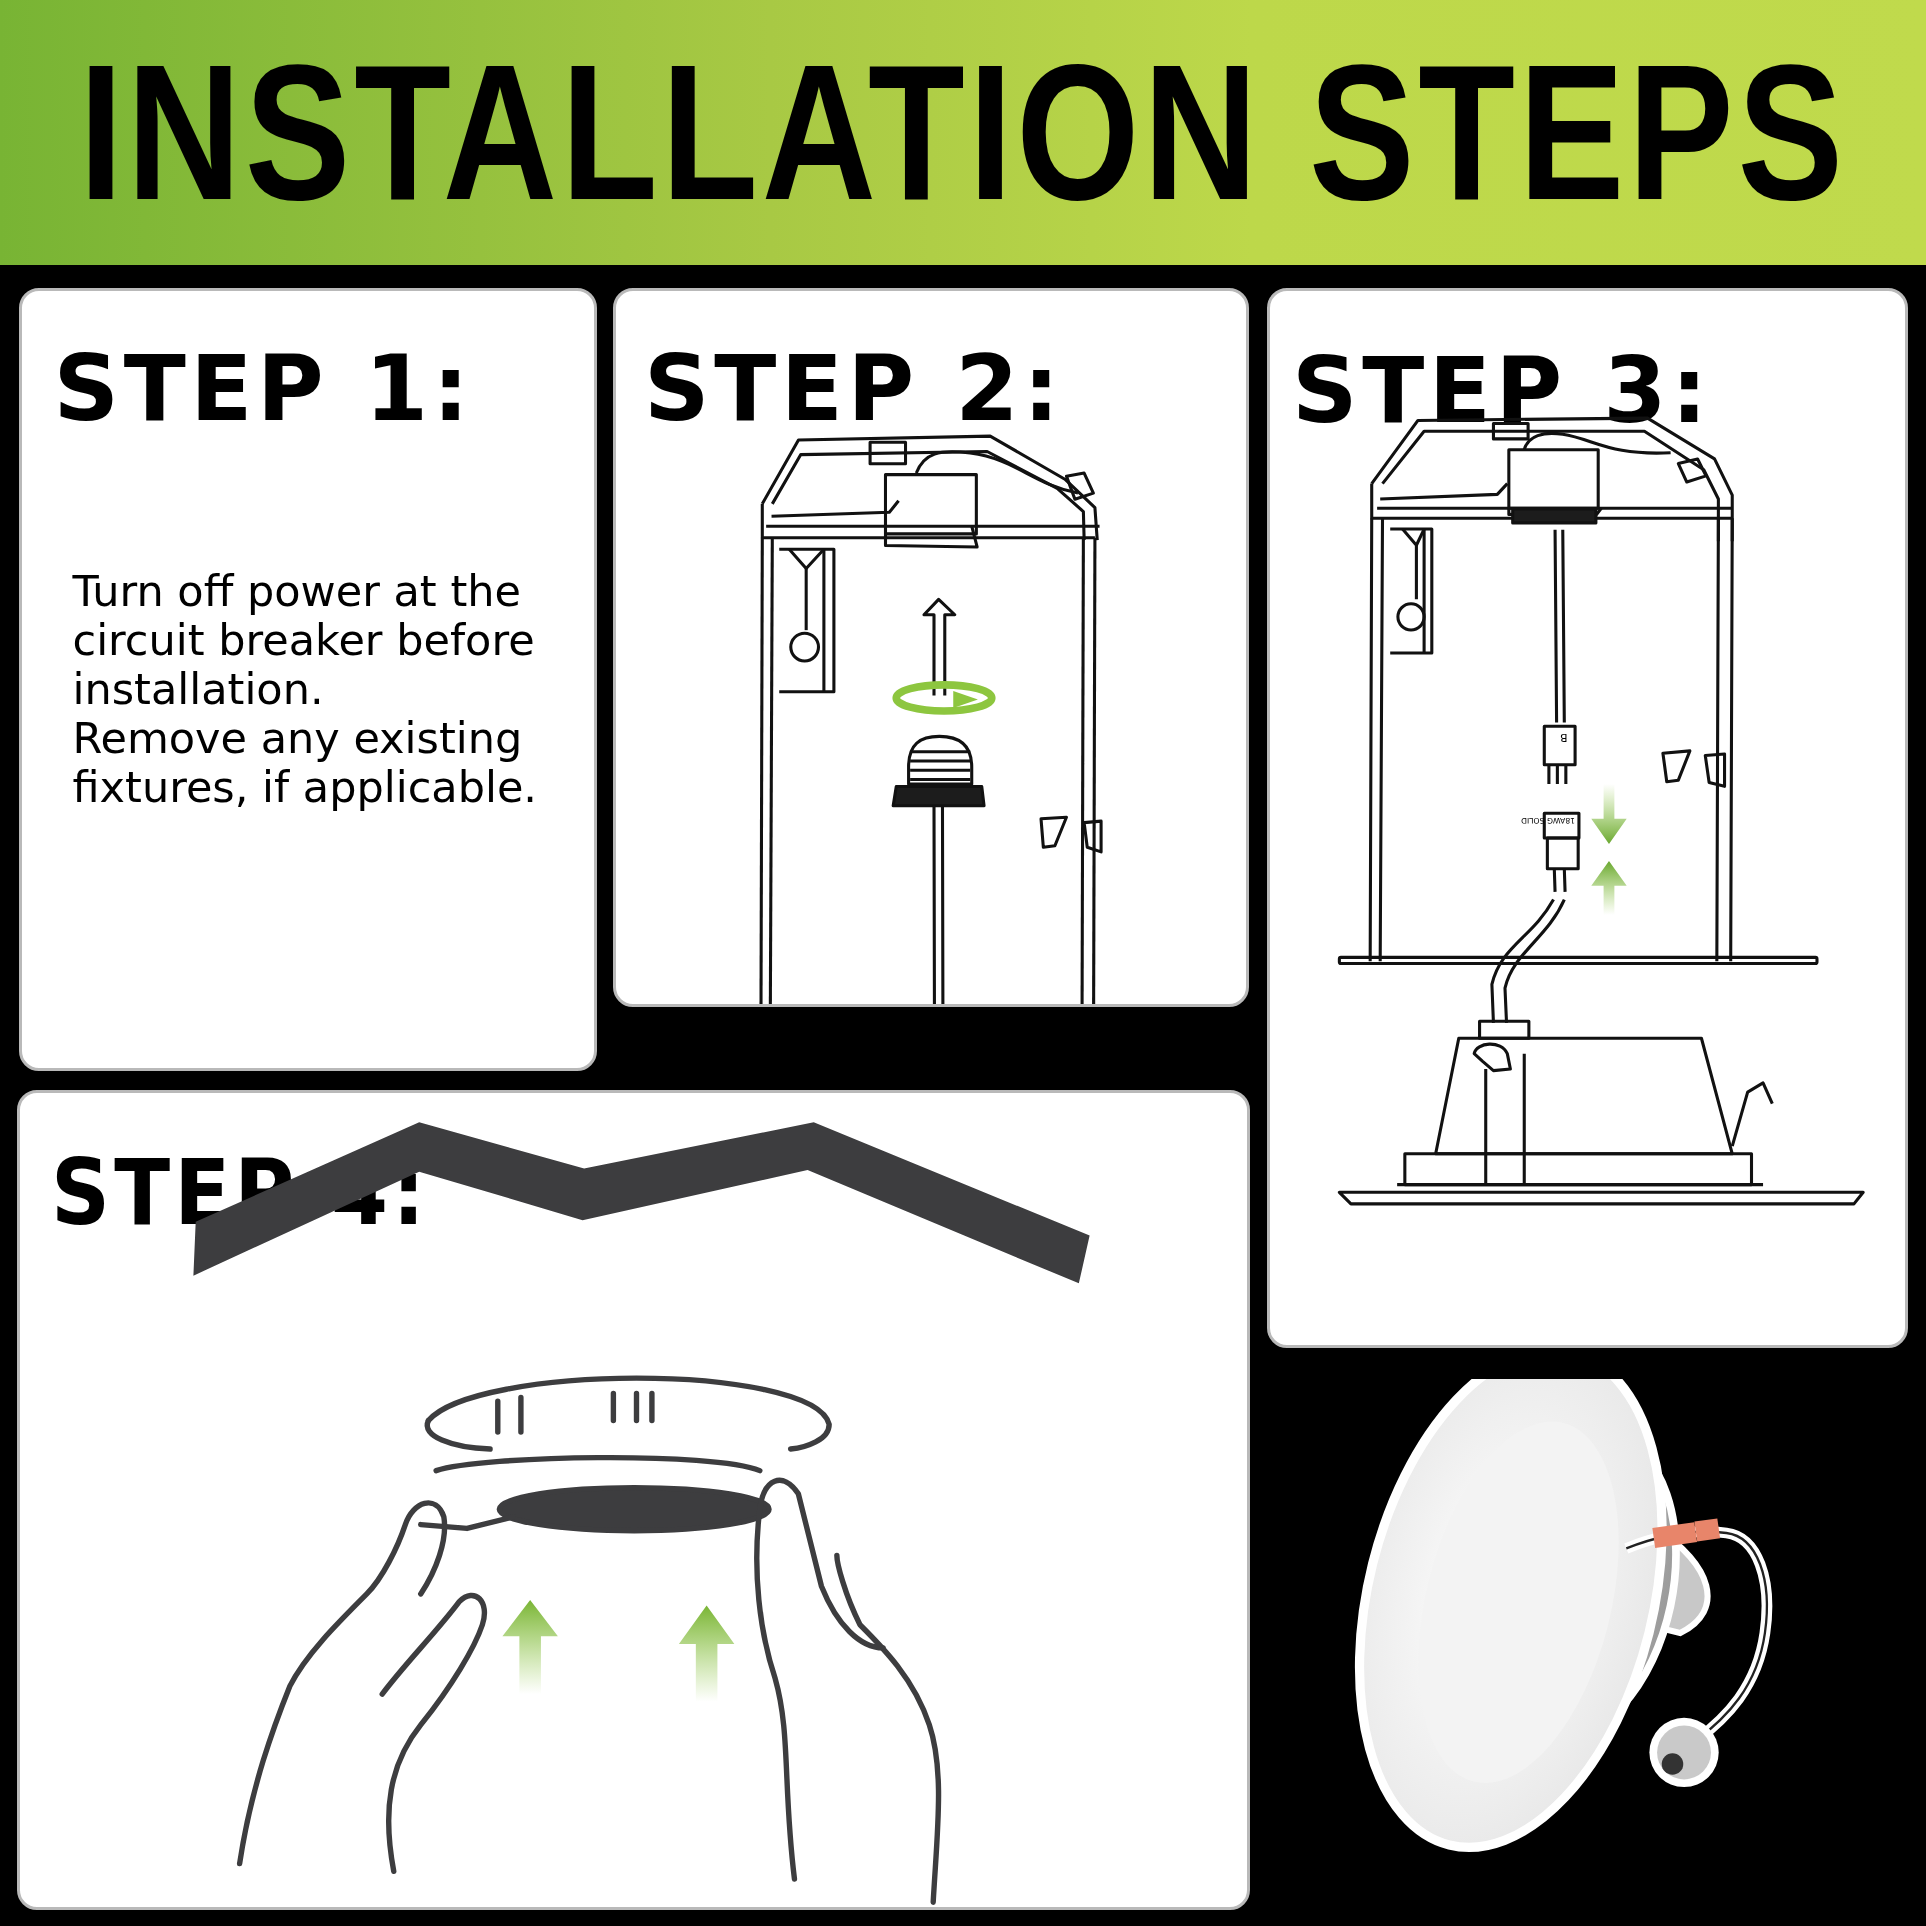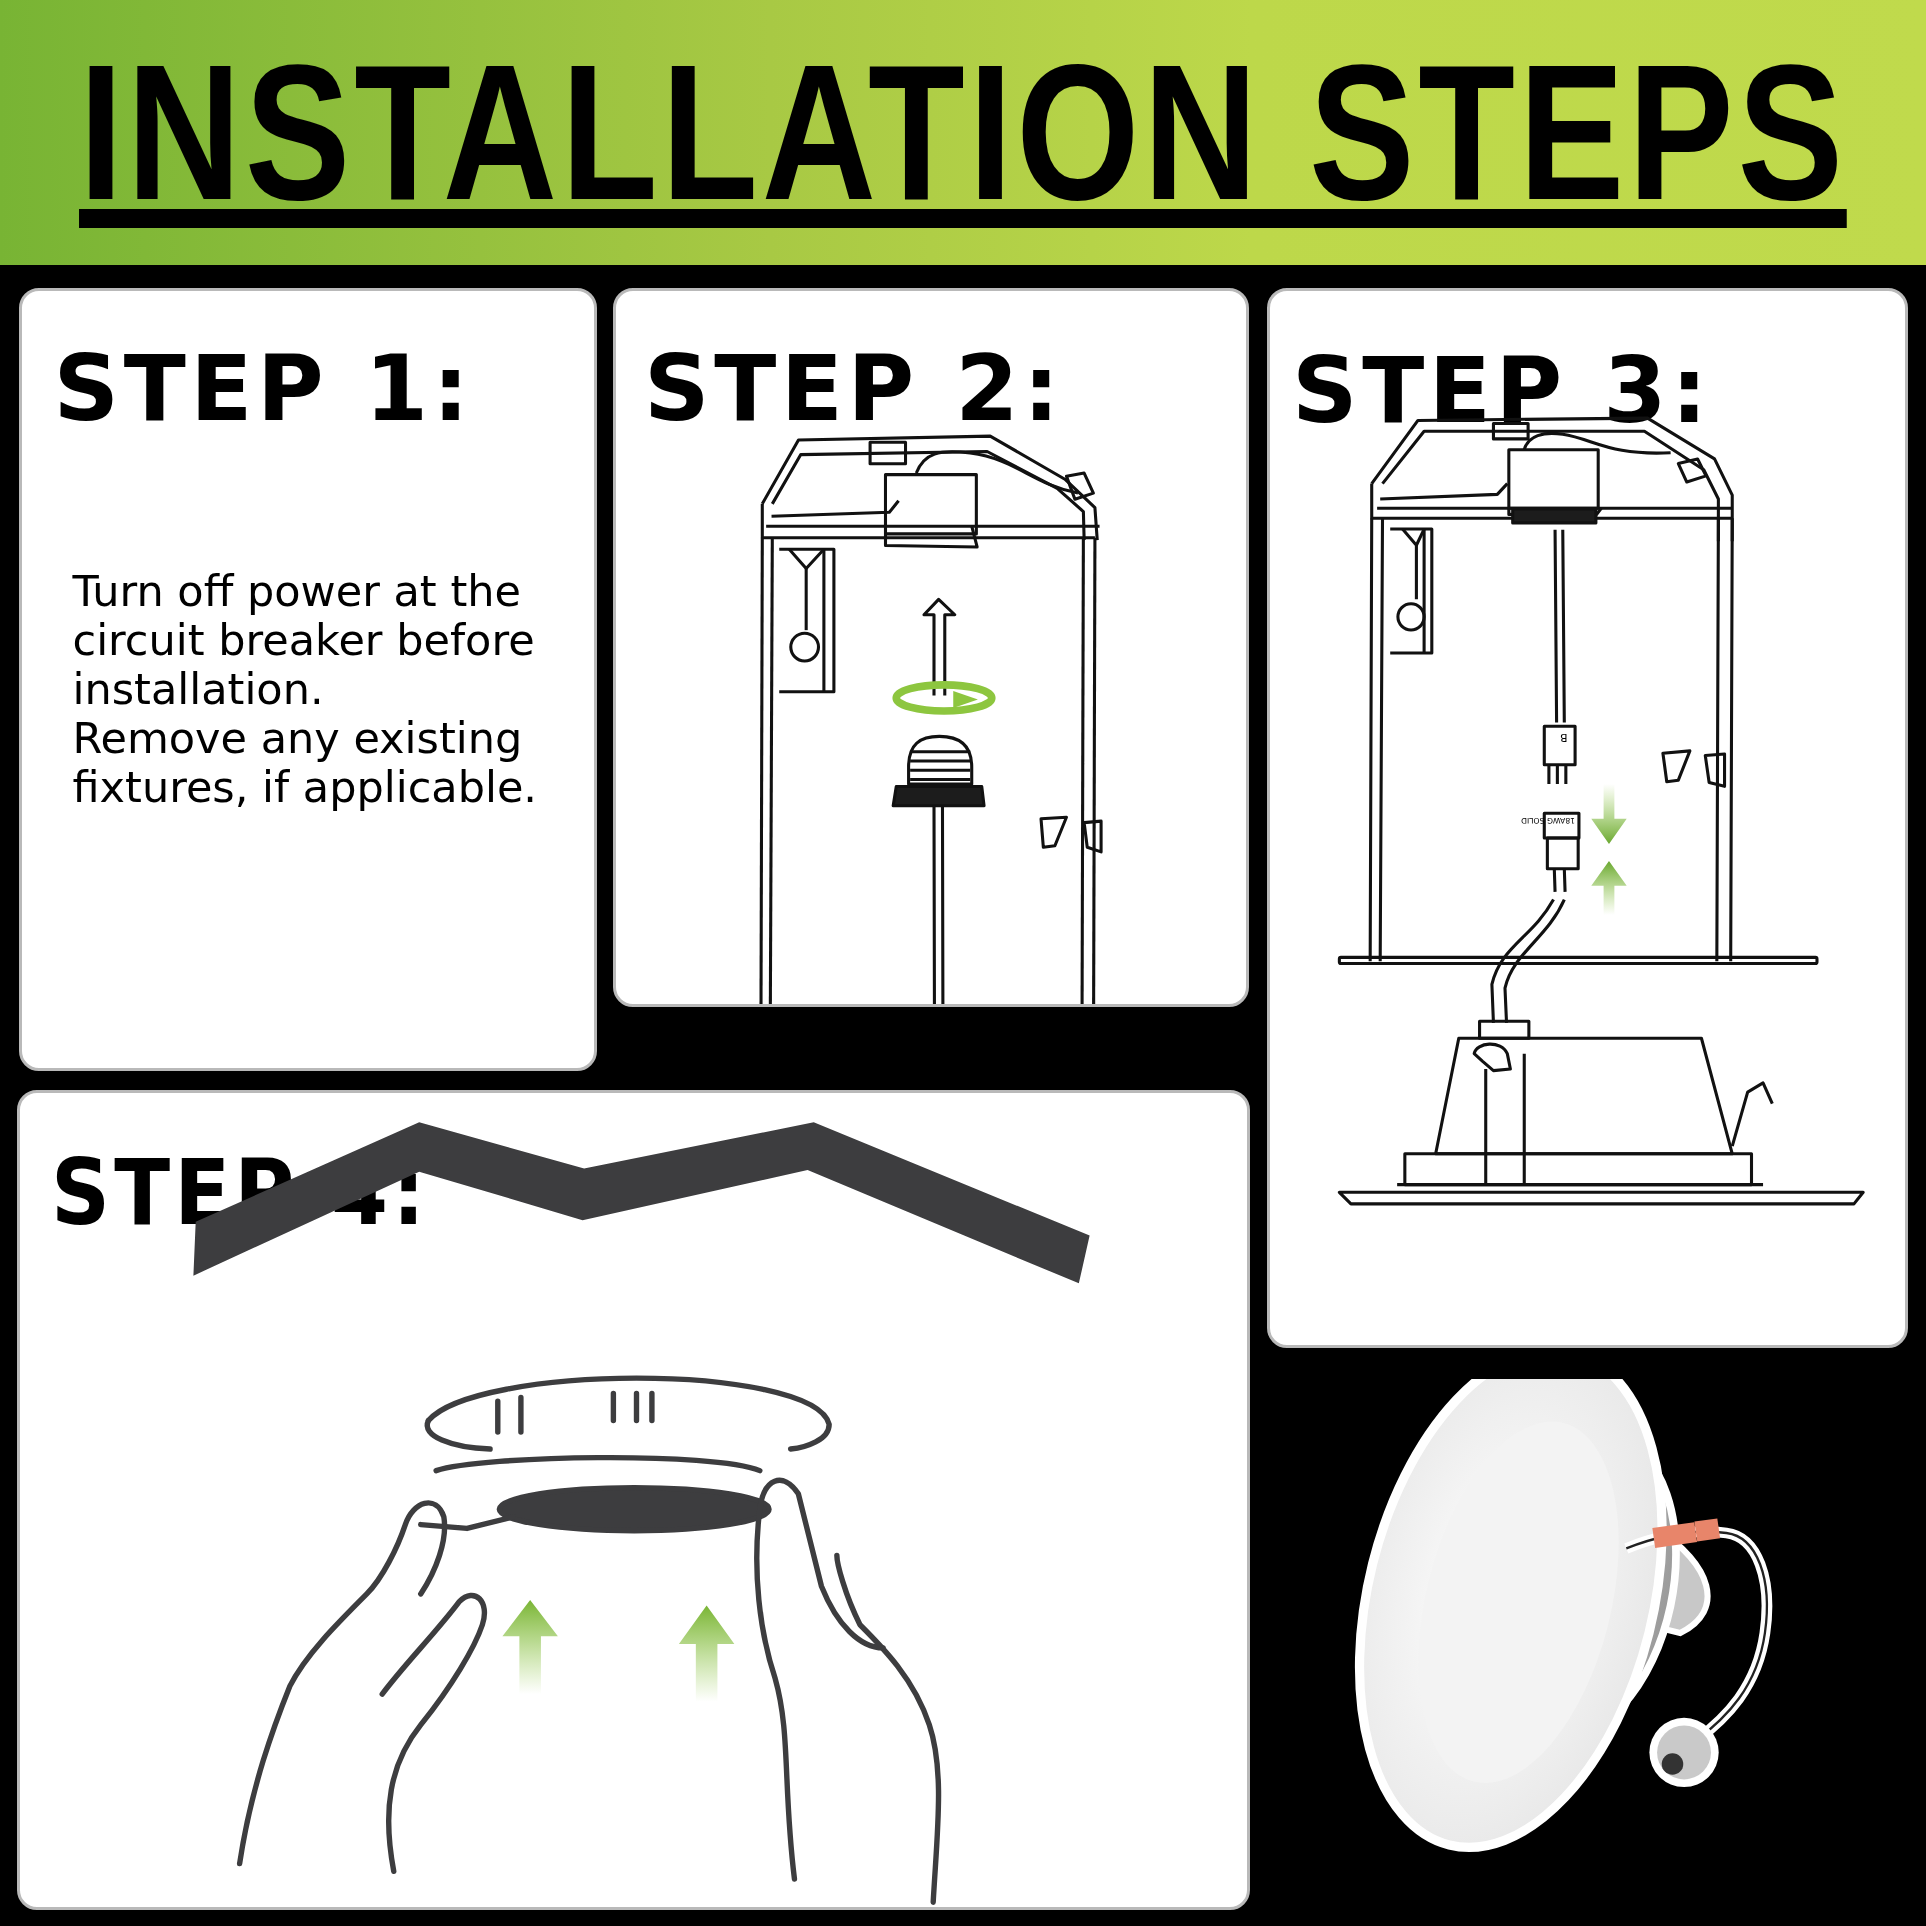--- a/index.html
+++ b/index.html
@@ -1,17 +1,17 @@
 <!DOCTYPE html>
 <html style="font-size:12.3px"><head>
 <meta charset="utf-8">
 <style>
   html,body{margin:0;padding:0;}
   body{width:1926px;height:1926px;background:#000;position:relative;overflow:hidden;font-family:"Liberation Sans","DejaVu Sans",sans-serif;}
-  .banner{position:absolute;left:0;top:0;width:1926px;height:265px;background:linear-gradient(90deg,#78b434 0%,#a8c944 40%,#bdd84a 65%,#c0da4c 100%);display:flex;align-items:center;justify-content:center;text-decoration:underline;}
+  .banner{position:absolute;left:0;top:0;width:1926px;height:265px;background:linear-gradient(90deg,#78b434 0%,#a8c944 40%,#bdd84a 65%,#c0da4c 100%);display:flex;align-items:center;justify-content:center;}
   .banner h1{margin:0;font-family:"Liberation Sans",sans-serif;font-weight:bold;font-size:193px;letter-spacing:4.6px;color:#000;transform:scaleX(0.82);white-space:nowrap;line-height:1;}
   .card{position:absolute;background:#fff;border:3.1px solid #b9b9b9;border-radius:20px;box-sizing:border-box;overflow:hidden;}
   .card h2{position:absolute;margin:0;font-family:"DejaVu Sans",sans-serif;font-weight:bold;font-size:91px;color:#000;letter-spacing:4.6px;white-space:nowrap;line-height:1;}
   .step1-text{position:absolute;left:51px;top:276px;font-family:"DejaVu Sans",sans-serif;font-size:43px;line-height:49px;color:#000;white-space:pre-line;}
   svg{position:absolute;}
 </style>
 </head>
 <body>
 
 <div class="banner">

